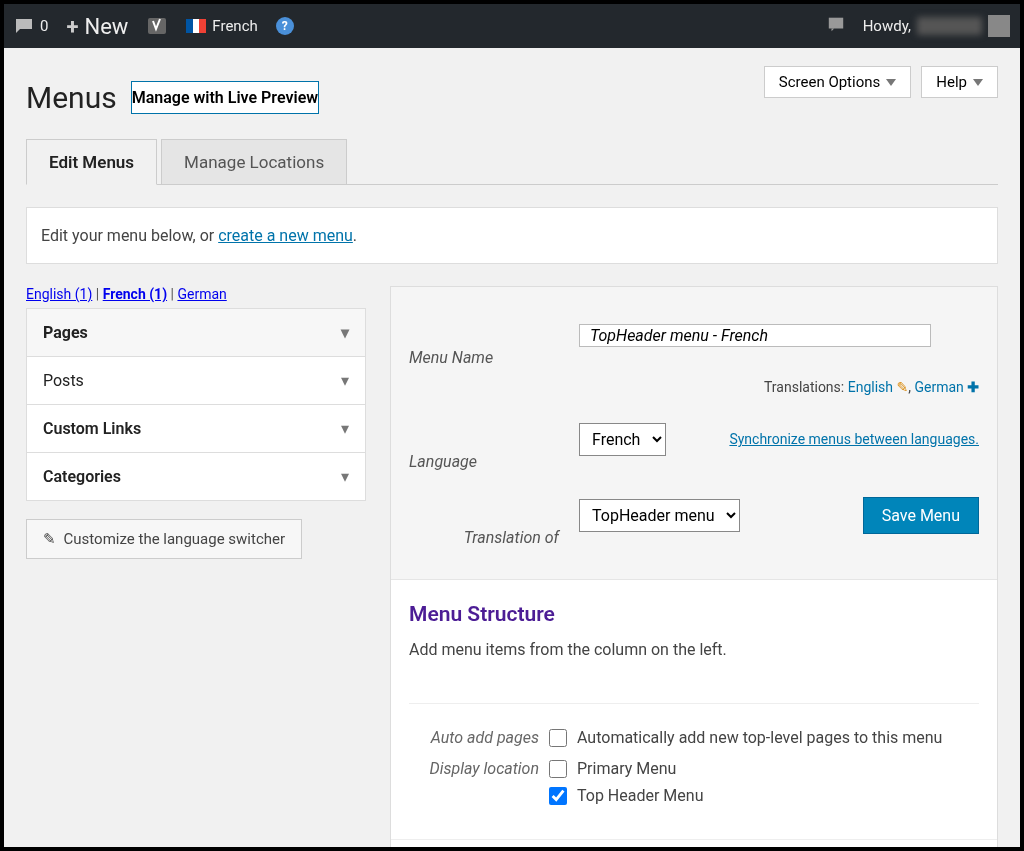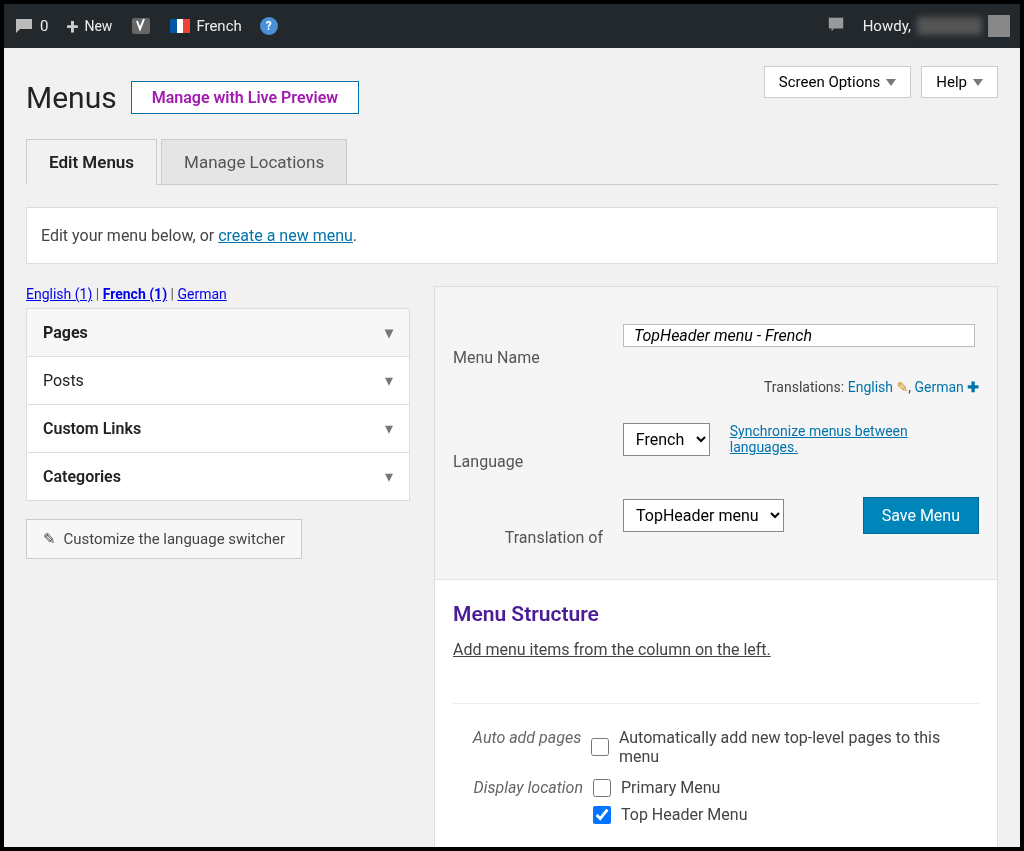--- a/index.html
+++ b/index.html
@@ -15,62 +15,62 @@
   .avatar-img { width: 22px; height: 22px; background: #888; display: inline-block; }
   .blur { filter: blur(3px); background: #555; color: transparent; padding: 0 18px; border-radius: 2px; }
 
   
   .content { padding: 10px 22px; }
   .top-help { float: right; display: flex; gap: 10px; margin-top: 8px; }
   .top-help-btn { background: #fff; border: 1px solid #ccc; padding: 6px 14px; font-size: 15px; cursor: pointer; display: flex; align-items: center; gap: 6px; }
   .tri-down { width: 0; height: 0; border-left: 5px solid transparent; border-right: 5px solid transparent; border-top: 7px solid #777; display: inline-block; }
 
   h1.page-title { font-size: 30px; font-weight: 400; color: #222; display: inline-flex; align-items: center; gap: 14px; margin-top: 22px; }
-  .live-preview-btn { border: 1px solid #0073aa; background: #fff; color: #a21caf; font-size: 16px; padding: 6px 20px; font-weight: 600; cursor: pointer; }
+  .live-preview-btn { border: 1px solid #0073aa; background: #fff; color: #000000; font-size: 16px; padding: 6px 0; font-weight: 600; cursor: pointer; }
 
   .tabs { margin-top: 24px; border-bottom: 1px solid #ccc; display: flex; }
   .tab { padding: 12px 22px; font-size: 17px; color: #555; background: #e5e5e5; border: 1px solid #ccc; border-bottom: none; margin-right: 4px; cursor: pointer; }
   .tab.active { background: #f1f1f1; font-weight: 600; color: #222; border-bottom: 1px solid #f1f1f1; margin-bottom: -1px; }
 
   .notice { background: #fff; border: 1px solid #ddd; padding: 18px 14px; margin-top: 22px; font-size: 16px; color: #444; }
   .notice a { color: #0073aa; text-decoration: underline; }
 
   .columns { display: flex; gap: 24px; margin-top: 22px; align-items: flex-start; }
-  .col-left { width: 384px; }
+  .col-left { width: 340px; }
   .col-right { flex: 1; }
 
   .lang-filter { font-size: 14px; color: #0073aa; margin-bottom: 6px; }
   .lang-filter .sep { color: #555; }
   .lang-filter .active { font-weight: 700; }
 
   .accordion { border: 1px solid #ddd; background: #fff; }
   .acc-item { border-bottom: 1px solid #ddd; padding: 14px 16px; display: flex; justify-content: space-between; align-items: center; font-size: 16px; cursor: pointer; color: #222; }
   .acc-item:last-child { border-bottom: none; }
   .acc-item.hdr { background: #f7f7f7; font-weight: 700; }
   .acc-tri { color: #777; }
 
   .customize-btn { margin-top: 18px; border: 1px solid #ccc; background: #f7f7f7; padding: 10px 16px; font-size: 15px; cursor: pointer; display: inline-flex; align-items: center; gap: 8px; color: #444; }
 
   .menu-edit { border: 1px solid #ddd; background: #fff; }
   .menu-header { background: #f5f5f5; padding: 16px 18px 20px; border-bottom: 1px solid #e5e5e5; }
   .row { display: flex; align-items: center; gap: 20px; margin-bottom: 12px; }
-  .label { width: 150px; color: #555; font-size: 16px; margin-top: 45px; }
+  .label { width: 150px; font-style: italic; color: #555; font-size: 16px; margin-top: 45px; }
   .label.sub { text-align: right; width: 150px; }
   input[type=text] { padding: 1px 10px; font-size: 16px; border: 1px solid #bbb; width: 352px; background: #fff; font-style: italic; }
   select { padding: 5px 8px; font-size: 16px; border: 1px solid #888; background: #fff; }
   .translations { text-align: right; font-size: 14px; color: #444; margin: 0 0 12px 0; }
   .translations a { color: #0073aa; text-decoration: none; }
   .pencil { color: #d98500; }
   .plus-blue { color: #0073aa; font-weight: bold; }
   .sync-link { color: #0073aa; text-decoration: underline; font-size: 14px; margin-left: auto; }
   .save-btn { background: #0085ba; color: #fff; border: 1px solid #006799; padding: 8px 18px; font-size: 16px; cursor: pointer; margin-left: auto; }
 
   .menu-body { padding: 22px 18px; }
   .menu-body h3 { font-size: 21px; font-weight: 600; color: #4c1d95; margin-bottom: 14px; }
-  .menu-body p { font-size: 16px; color: #444; text-decoration: underline; }
+  .menu-body p { font-size: 16px; color: #444; }
   hr.sep-line { border: none; border-top: 1px solid #eee; margin: 44px 0 24px; }
   .setting-row { display: flex; align-items: flex-start; gap: 10px; font-size: 16px; color: #444; margin-bottom: 12px; }
   .setting-label { width: 130px; font-style: italic; color: #666; text-align: right; }
   .checks { display: flex; flex-direction: column; gap: 8px; }
   .check-line { display: flex; align-items: center; gap: 10px; }
   input[type=checkbox] { width: 18px; height: 18px; }
 
   .menu-footer { border-top: 1px solid #eee; padding: 18px; display: flex; align-items: center; }
   .delete-link { color: #c00; text-decoration: underline; font-size: 16px; cursor: pointer; }
 </style>
@@ -82,21 +82,21 @@
     <div class="ab-item">
       <span class="bubble-icon">
         <svg width="20" height="20" viewBox="0 0 20 20" fill="#bbb">
             <path d="M2 3h16v10H6l-4 4V3z"></path>
           </svg>
       </span>
       <span>0</span>
     </div>
     <div class="ab-item">
       <span class="plus-icon" style="font-size:22px;font-weight:bold;color:#ccc;">+</span>
-      <span style="font-size:14px;">New</span>
+      <span style="font-size:22px;">New</span>
     </div>
     <div class="ab-item">
       <span class="yi-icon">
         <svg width="22" height="22" viewBox="0 0 22 22">
             <rect x="2" y="3" width="18" height="16" rx="2" fill="#666"></rect>
             <path d="M7 6l3 8 4-10" stroke="#fff" stroke-width="2" fill="none"></path>
           </svg>
       </span>
     </div>
     <div class="ab-item">

